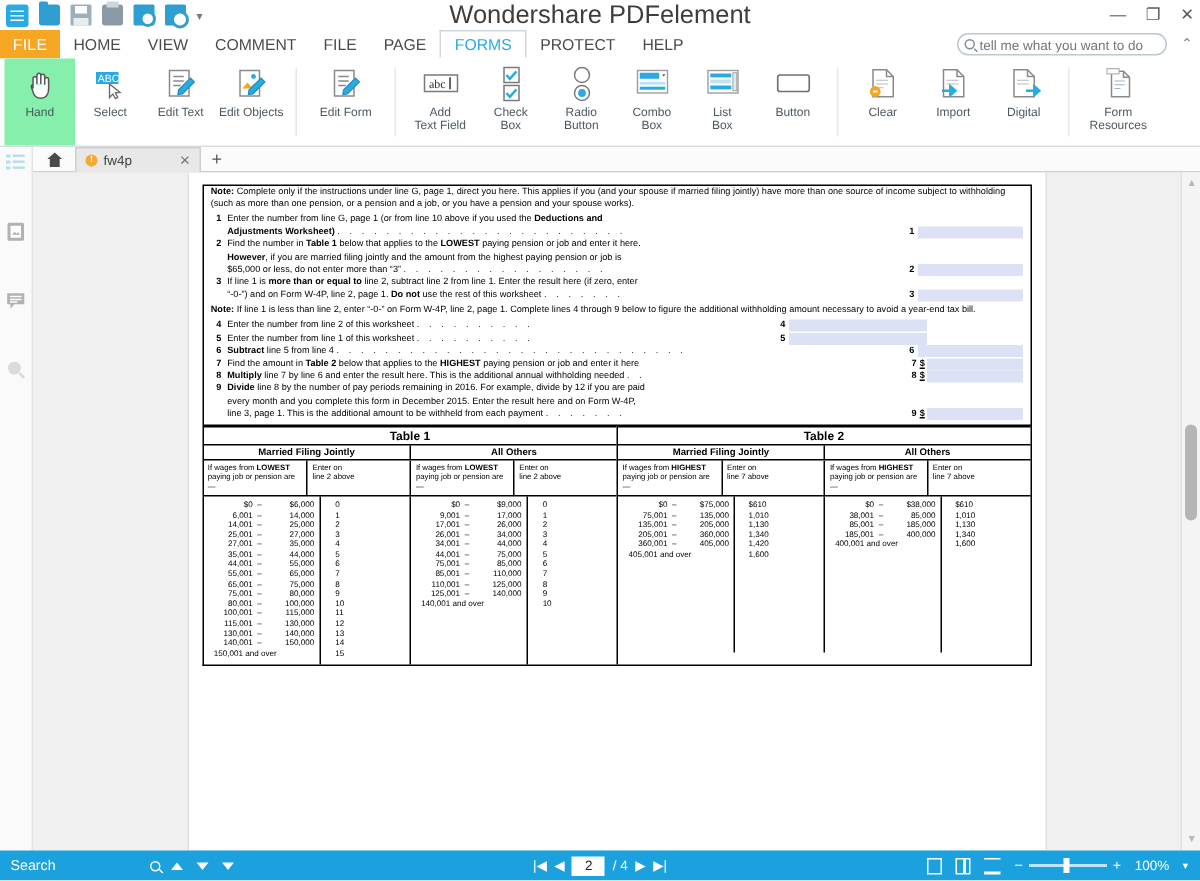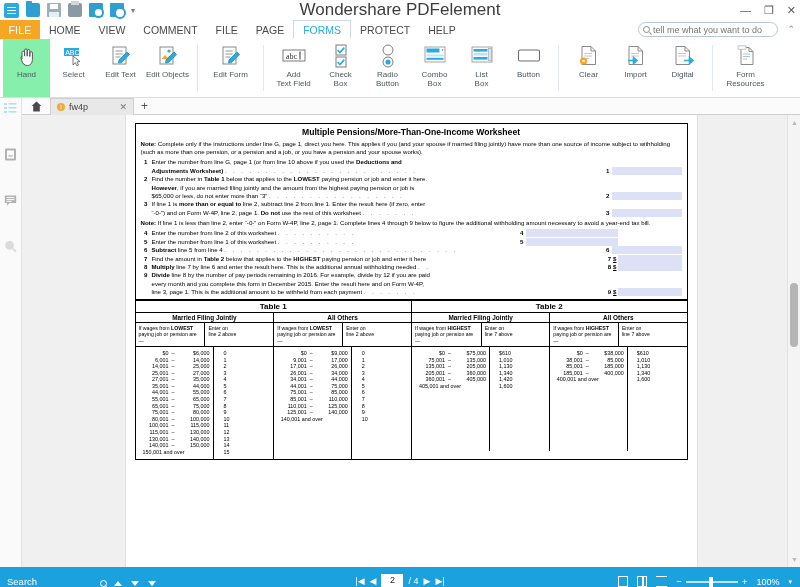--- a/index.html
+++ b/index.html
@@ -156,21 +156,21 @@
   .rngrow { display: flex; justify-content: flex-end; white-space: nowrap; }
   .rngrow .a { width: 30px; text-align: right; }
   .rngrow .d { width: 9px; text-align: center; }
   .rngrow .b { width: 32px; text-align: right; }
   .rngrow.over { justify-content: flex-start; padding-left: 4px; }
   .valrow { text-align: left; padding-left: 7px; }
   .valrow.money { padding-left: 6px; }
 
   
   .statusbar {
-    height: 20px; background: #1ba1dd; flex: 0 0 20px; display: flex; align-items: flex-end;
+    height: 20px; background: #1ba1dd; flex: 0 0 20px; display: flex; align-items: center;
     color: #fff; font-size: 9.5px; position: relative;
   }
   .sb-search { padding-left: 7px; width: 100px; }
   .sb-find { display:flex; align-items:center; gap: 7px; }
   .sb-find .mag2 { width:7px; height:7px; border:1.4px solid #fff; border-radius:50%; position:relative; }
   .sb-find .mag2::after { content:""; position:absolute; right:-3px; bottom:-2px; width:4px; height:1.4px; background:#fff; transform:rotate(45deg); }
   .tri { width:0; height:0; }
   .tri.up { border-left:4px solid transparent; border-right:4px solid transparent; border-bottom:5px solid #fff; }
   .tri.dn { border-left:4px solid transparent; border-right:4px solid transparent; border-top:5px solid #fff; }
   .sb-pager { position:absolute; left: 0; right: 0; display:flex; align-items:center; justify-content:center; gap: 5px; pointer-events:none;}
@@ -473,21 +473,20 @@
           <span class="xclose">✕</span>
         </div>
         <div class="newtab">+</div>
       </div>
 
       <div class="canvas">
         <div class="page">
           <div class="sheet">
 
             <div class="wsbox">
-              <div class="ws-title">Multiple Pensions/More-Than-One-Income Worksheet</div>
               <div class="ws-note">
                 <b>Note:</b><span> Complete only if the instructions under line G, page 1, direct you here. This applies if you (and your spouse if married filing jointly) have more than one source of income subject to withholding (such as more than one pension, or a pension and a job, or you have a pension and your spouse works).</span>
               </div>
 
               <div class="lines">
 
                 <div class="lrow">
                   <span class="lnum">1</span>
                   <span class="ltext">Enter the number from line G, page 1 (or from line 10 above if you used the <b>Deductions and</b></span>
                 </div>

